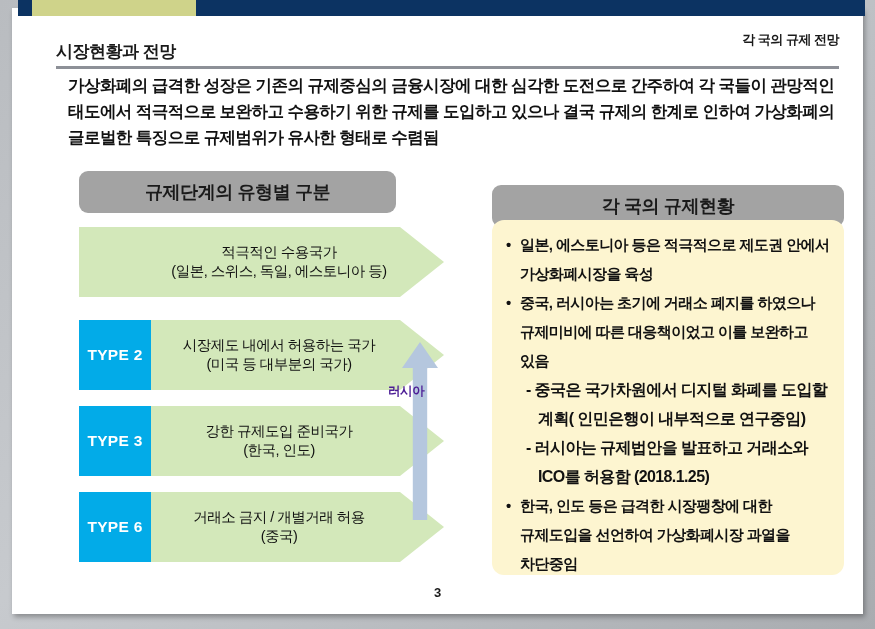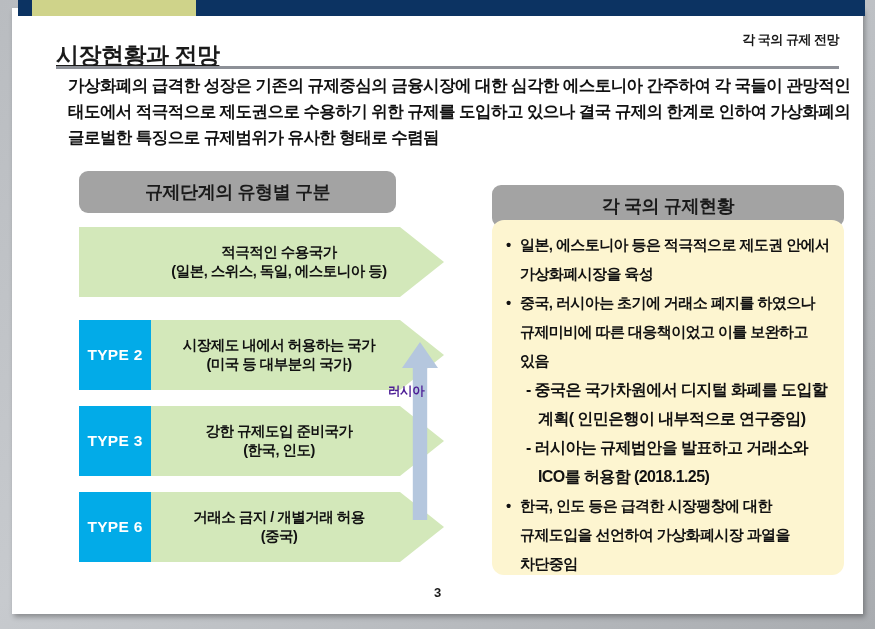--- a/index.html
+++ b/index.html
@@ -55,26 +55,25 @@
     position: absolute;
     left: 0;
     top: 14px;
     width: 851px;
     height: 48px;
   }
   #slide-title {
     position: absolute;
     left: 44px;
     top: 18px;
-    font-size: 23px;
+    font-size: 17px;
     font-weight: bold;
     color: #1a1a1a;
     letter-spacing: -0.5px;
     white-space: nowrap;
-    text-decoration: underline;
   }
   #slide-subject {
     position: absolute;
     right: 24px;
     top: 9px;
     font-size: 13px;
     font-weight: bold;
     color: #1a1a1a;
     letter-spacing: -0.5px;
     white-space: nowrap;
@@ -172,21 +171,21 @@
     position: absolute;
     left: 76px;
     top: 0;
     width: 248px;
     height: 70px;
     display: flex;
     flex-direction: column;
     align-items: center;
     justify-content: center;
     font-size: 14.5px;
-    font-weight: bold;
+    font-weight: normal;
     color: #111111;
     line-height: 19px;
     letter-spacing: -0.5px;
     text-align: center;
   }
 
   
   #russia-arrow {
     position: absolute;
     left: 390px;
@@ -270,21 +269,21 @@
 <div id="slide-frame">
 
   <div id="slide-canvas">
 
     <div id="header">
       <div id="slide-title">시장현황과 전망</div>
       <div id="slide-subject">각 국의 규제 전망</div>
       <div id="title-rule"></div>
     </div>
 
-    <div id="intro-paragraph">가상화폐의 급격한 성장은 기존의 규제중심의 금융시장에 대한 심각한 에스토니아 간주하여 각 국들이 관망적인 태도에서 적극적으로 제도권으로 수용하기 위한 규제를 도입하고 있으나 결국 규제의 한계로 인하여  가상화폐의 글로벌한 특징으로 규제범위가 유사한 형태로 수렴됨</div>
+    <div id="intro-paragraph">가상화폐의 급격한 성장은 기존의 규제중심의 금융시장에 대한 심각한 도전으로 간주하여 각 국들이 관망적인 태도에서 적극적으로 보완하고 수용하기 위한 규제를 도입하고 있으나 결국 규제의 한계로 인하여  가상화폐의 글로벌한 특징으로 규제범위가 유사한 형태로 수렴됨</div>
 
     <div class="panel-header" id="left-panel-header">규제단계의 유형별 구분</div>
 
     <div class="panel-header" id="right-panel-header">각 국의 규제현황</div>
 
     <div id="type-diagram">
 
       <div class="type-row" style="top:219px">
         <div class="type-chevron"></div>
         <div class="type-text">

